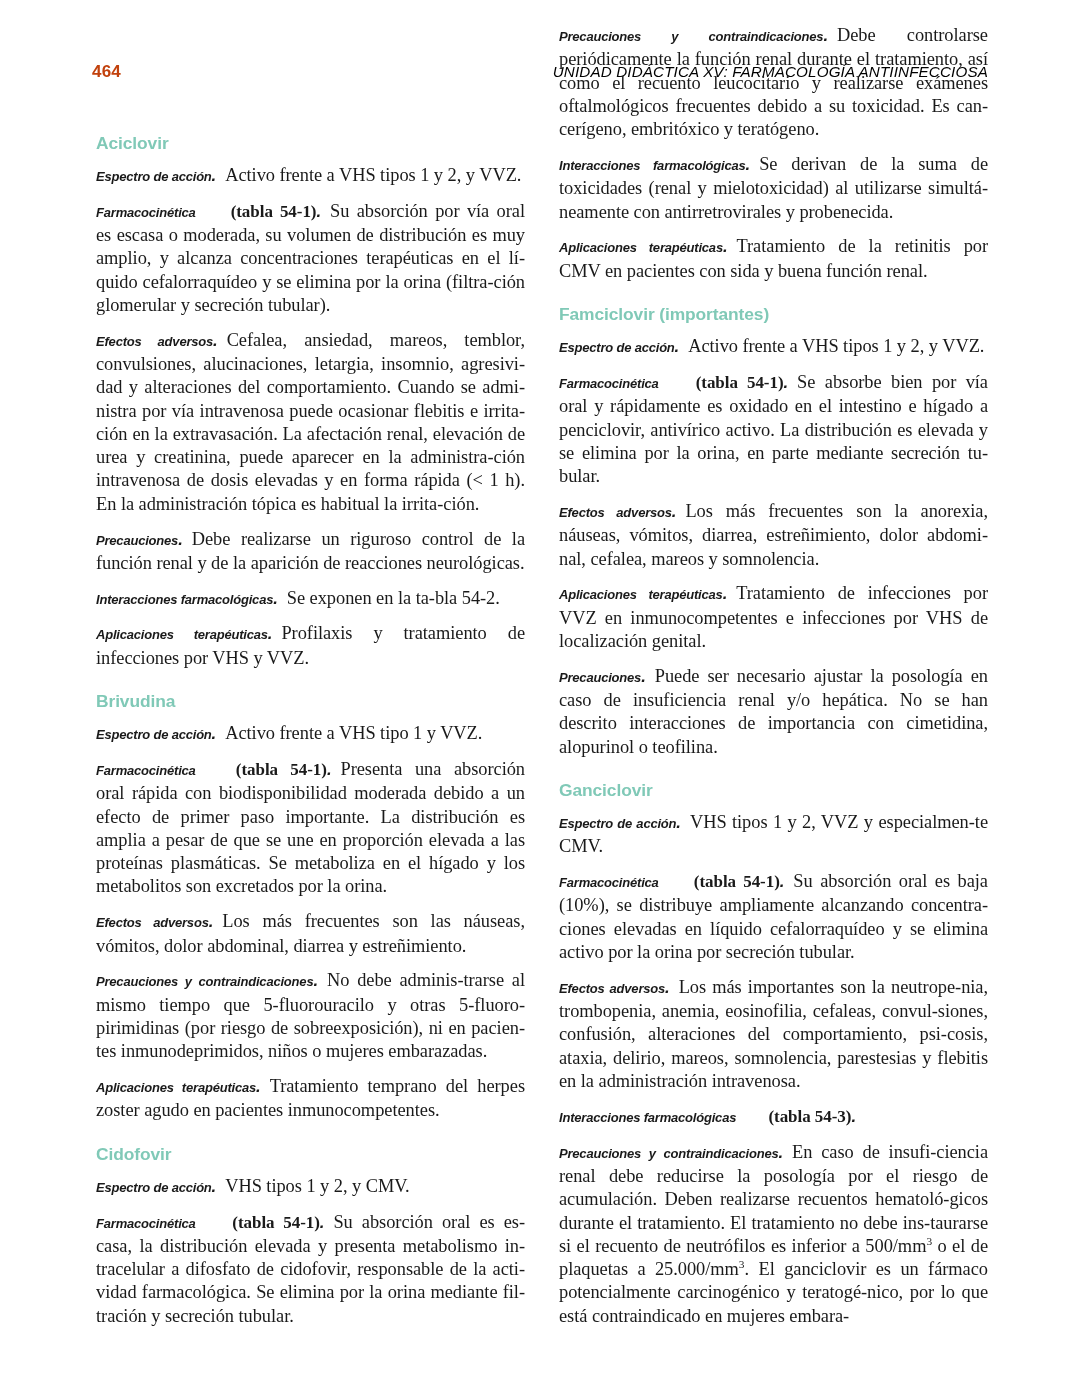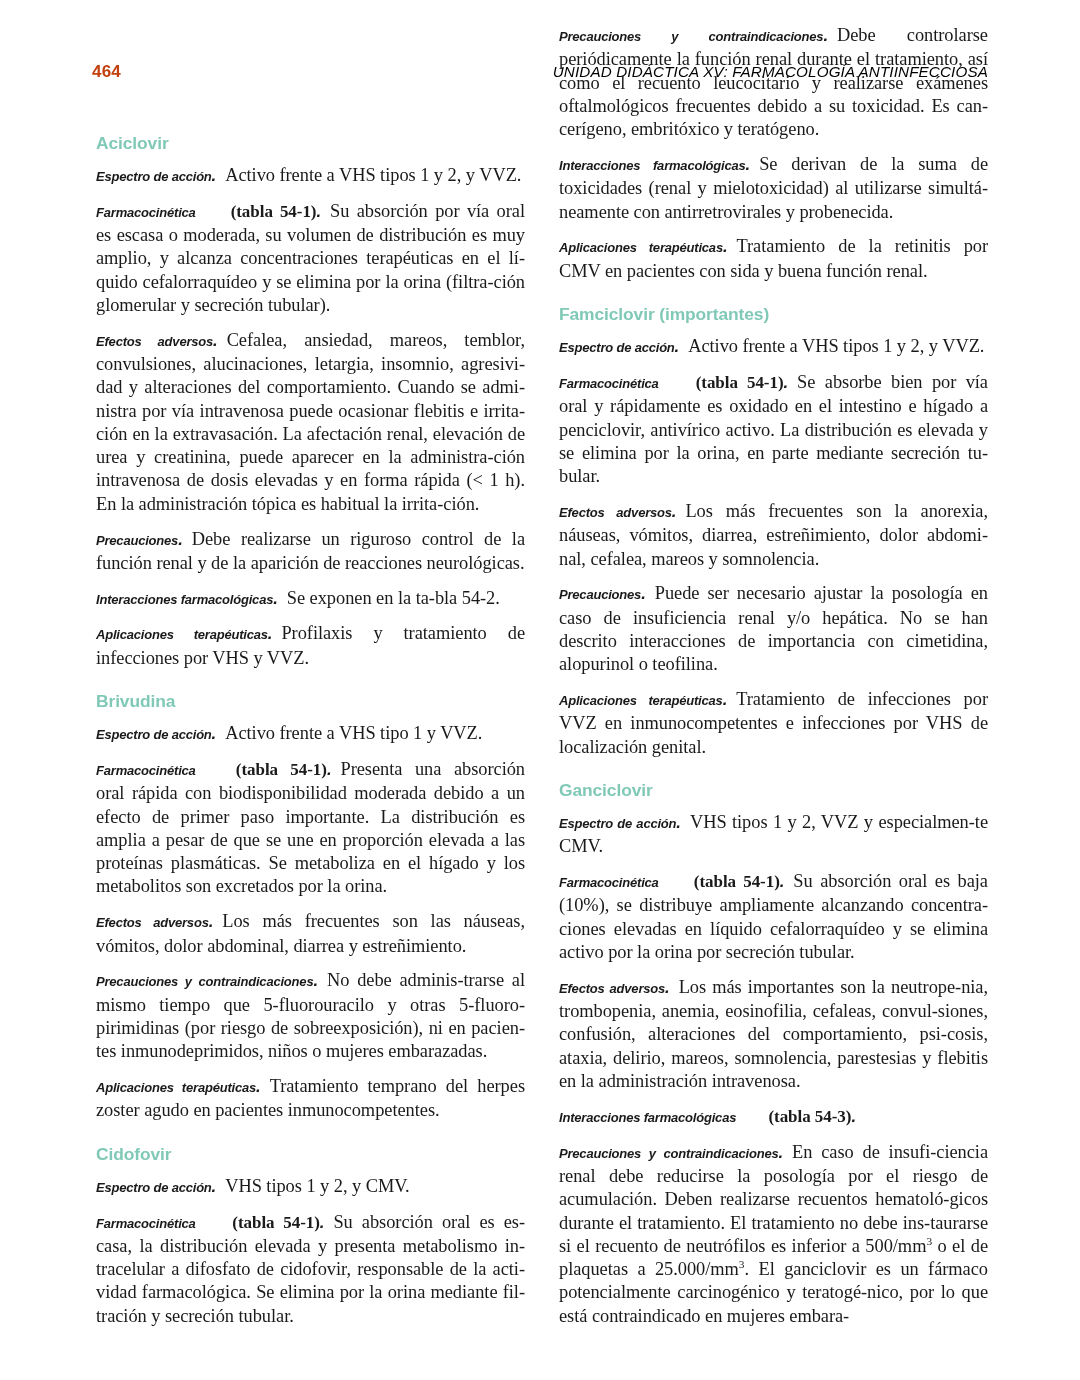--- a/index.html
+++ b/index.html
@@ -149,22 +149,22 @@
         <p class="para"><span class="run-in">Farmacocinética</span><span class="run-in-tail"> (tabla 54-1)</span><span class="run-in-dot">.</span><span class="gap"></span><span>Su absorción oral es es-casa, la distribución elevada y presenta metabolismo in-tracelular a difosfato de cidofovir, responsable de la acti-vidad farmacológica. Se elimina por la orina mediante fil-tración y secreción tubular.</span></p>
       </div>
     <div class="col" id="col-right">
         <p class="para"><span class="run-in">Precauciones y contraindicaciones</span><span class="run-in-dot">.</span><span class="gap"></span><span>Debe controlarse periódicamente la función renal durante el tratamiento, así como el recuento leucocitario y realizarse exámenes oftalmológicos frecuentes debido a su toxicidad. Es can-cerígeno, embritóxico y teratógeno.</span></p>
         <p class="para"><span class="run-in">Interacciones farmacológicas</span><span class="run-in-dot">.</span><span class="gap"></span><span>Se derivan de la suma de toxicidades (renal y mielotoxicidad) al utilizarse simultá-neamente con antirretrovirales y probenecida.</span></p>
         <p class="para"><span class="run-in">Aplicaciones terapéuticas</span><span class="run-in-dot">.</span><span class="gap"></span><span>Tratamiento de la retinitis por CMV en pacientes con sida y buena función renal.</span></p>
         <h2 class="drug spaced">Famciclovir (importantes)</h2>
         <p class="para"><span class="run-in">Espectro de acción</span><span class="run-in-dot">.</span><span class="gap"></span><span>Activo frente a VHS tipos 1 y 2, y VVZ.</span></p>
         <p class="para"><span class="run-in">Farmacocinética</span><span class="run-in-tail"> (tabla 54-1)</span><span class="run-in-dot">.</span><span class="gap"></span><span>Se absorbe bien por vía oral y rápidamente es oxidado en el intestino e hígado a penciclovir, antivírico activo. La distribución es elevada y se elimina por la orina, en parte mediante secreción tu-bular.</span></p>
         <p class="para"><span class="run-in">Efectos adversos</span><span class="run-in-dot">.</span><span class="gap"></span><span>Los más frecuentes son la anorexia, náuseas, vómitos, diarrea, estreñimiento, dolor abdomi-nal, cefalea, mareos y somnolencia.</span></p>
+        <p class="para"><span class="run-in">Aplicaciones terapéuticas</span><span class="run-in-dot">.</span><span class="gap"></span><span>Tratamiento de infecciones por VVZ en inmunocompetentes e infecciones por VHS de localización genital.</span></p>
         <p class="para"><span class="run-in">Precauciones</span><span class="run-in-dot">.</span><span class="gap"></span><span>Puede ser necesario ajustar la posología en caso de insuficiencia renal y/o hepática. No se han descrito interacciones de importancia con cimetidina, alopurinol o teofilina.</span></p>
-        <p class="para"><span class="run-in">Aplicaciones terapéuticas</span><span class="run-in-dot">.</span><span class="gap"></span><span>Tratamiento de infecciones por VVZ en inmunocompetentes e infecciones por VHS de localización genital.</span></p>
         <h2 class="drug spaced">Ganciclovir</h2>
         <p class="para"><span class="run-in">Espectro de acción</span><span class="run-in-dot">.</span><span class="gap"></span><span>VHS tipos 1 y 2, VVZ y especialmen-te CMV.</span></p>
         <p class="para"><span class="run-in">Farmacocinética</span><span class="run-in-tail"> (tabla 54-1)</span><span class="run-in-dot">.</span><span class="gap"></span><span>Su absorción oral es baja (10%), se distribuye ampliamente alcanzando concentra-ciones elevadas en líquido cefalorraquídeo y se elimina activo por la orina por secreción tubular.</span></p>
         <p class="para"><span class="run-in">Efectos adversos</span><span class="run-in-dot">.</span><span class="gap"></span><span>Los más importantes son la neutrope-nia, trombopenia, anemia, eosinofilia, cefaleas, convul-siones, confusión, alteraciones del comportamiento, psi-cosis, ataxia, delirio, mareos, somnolencia, parestesias y flebitis en la administración intravenosa.</span></p>
         <p class="para"><span class="run-in">Interacciones farmacológicas</span><span class="run-in-tail"> (tabla 54-3)</span><span class="run-in-dot">.</span></p>
         <p class="para"><span class="run-in">Precauciones y contraindicaciones</span><span class="run-in-dot">.</span><span class="gap"></span><span>En caso de insufi-ciencia renal debe reducirse la posología por el riesgo de acumulación. Deben realizarse recuentos hematoló-gicos durante el tratamiento. El tratamiento no debe ins-taurarse si el recuento de neutrófilos es inferior a 500/mm<sup>3</sup> o el de plaquetas a 25.000/mm<sup>3</sup>. El ganciclovir es un fármaco potencialmente carcinogénico y teratogé-nico, por lo que está contraindicado en mujeres embara-</span></p>
       </div>
   </div>
 
 </div>

